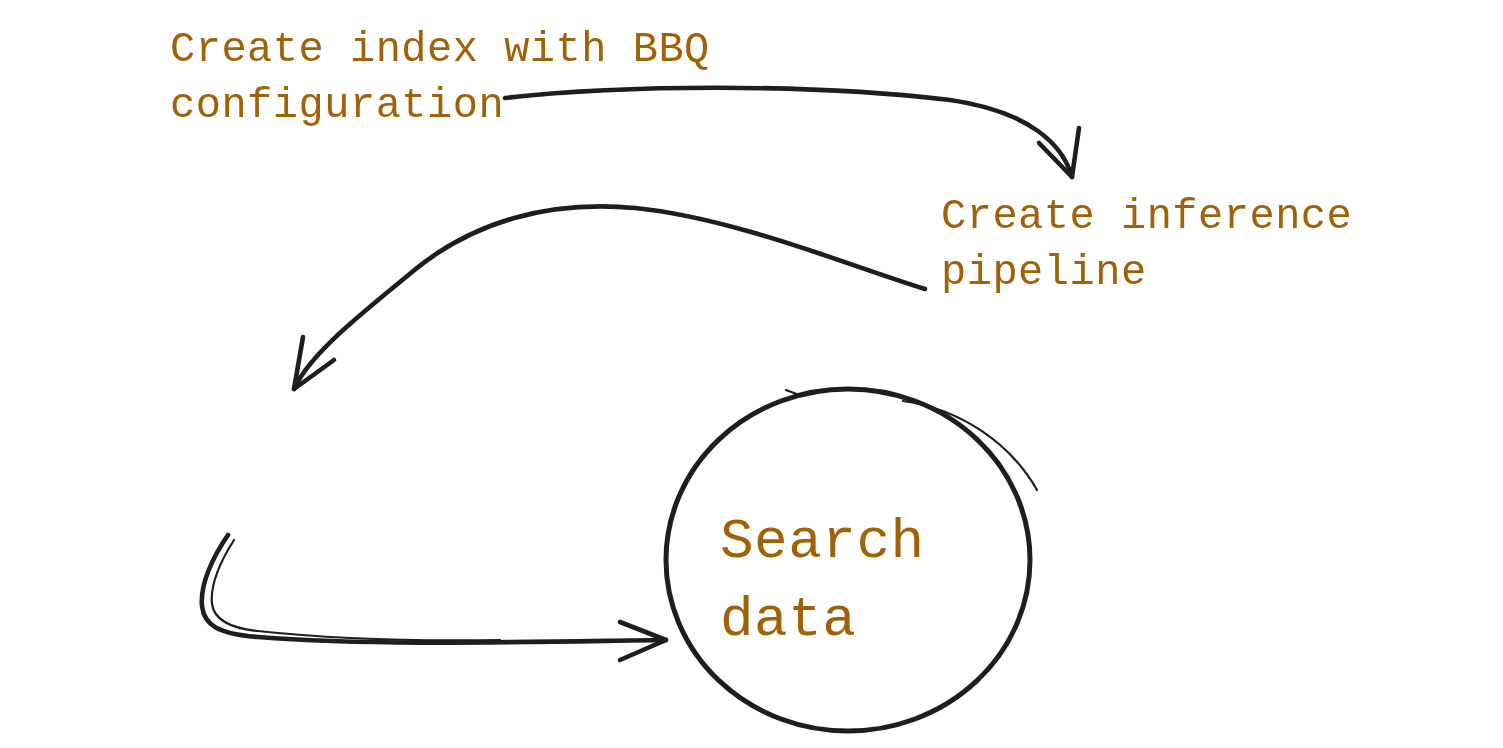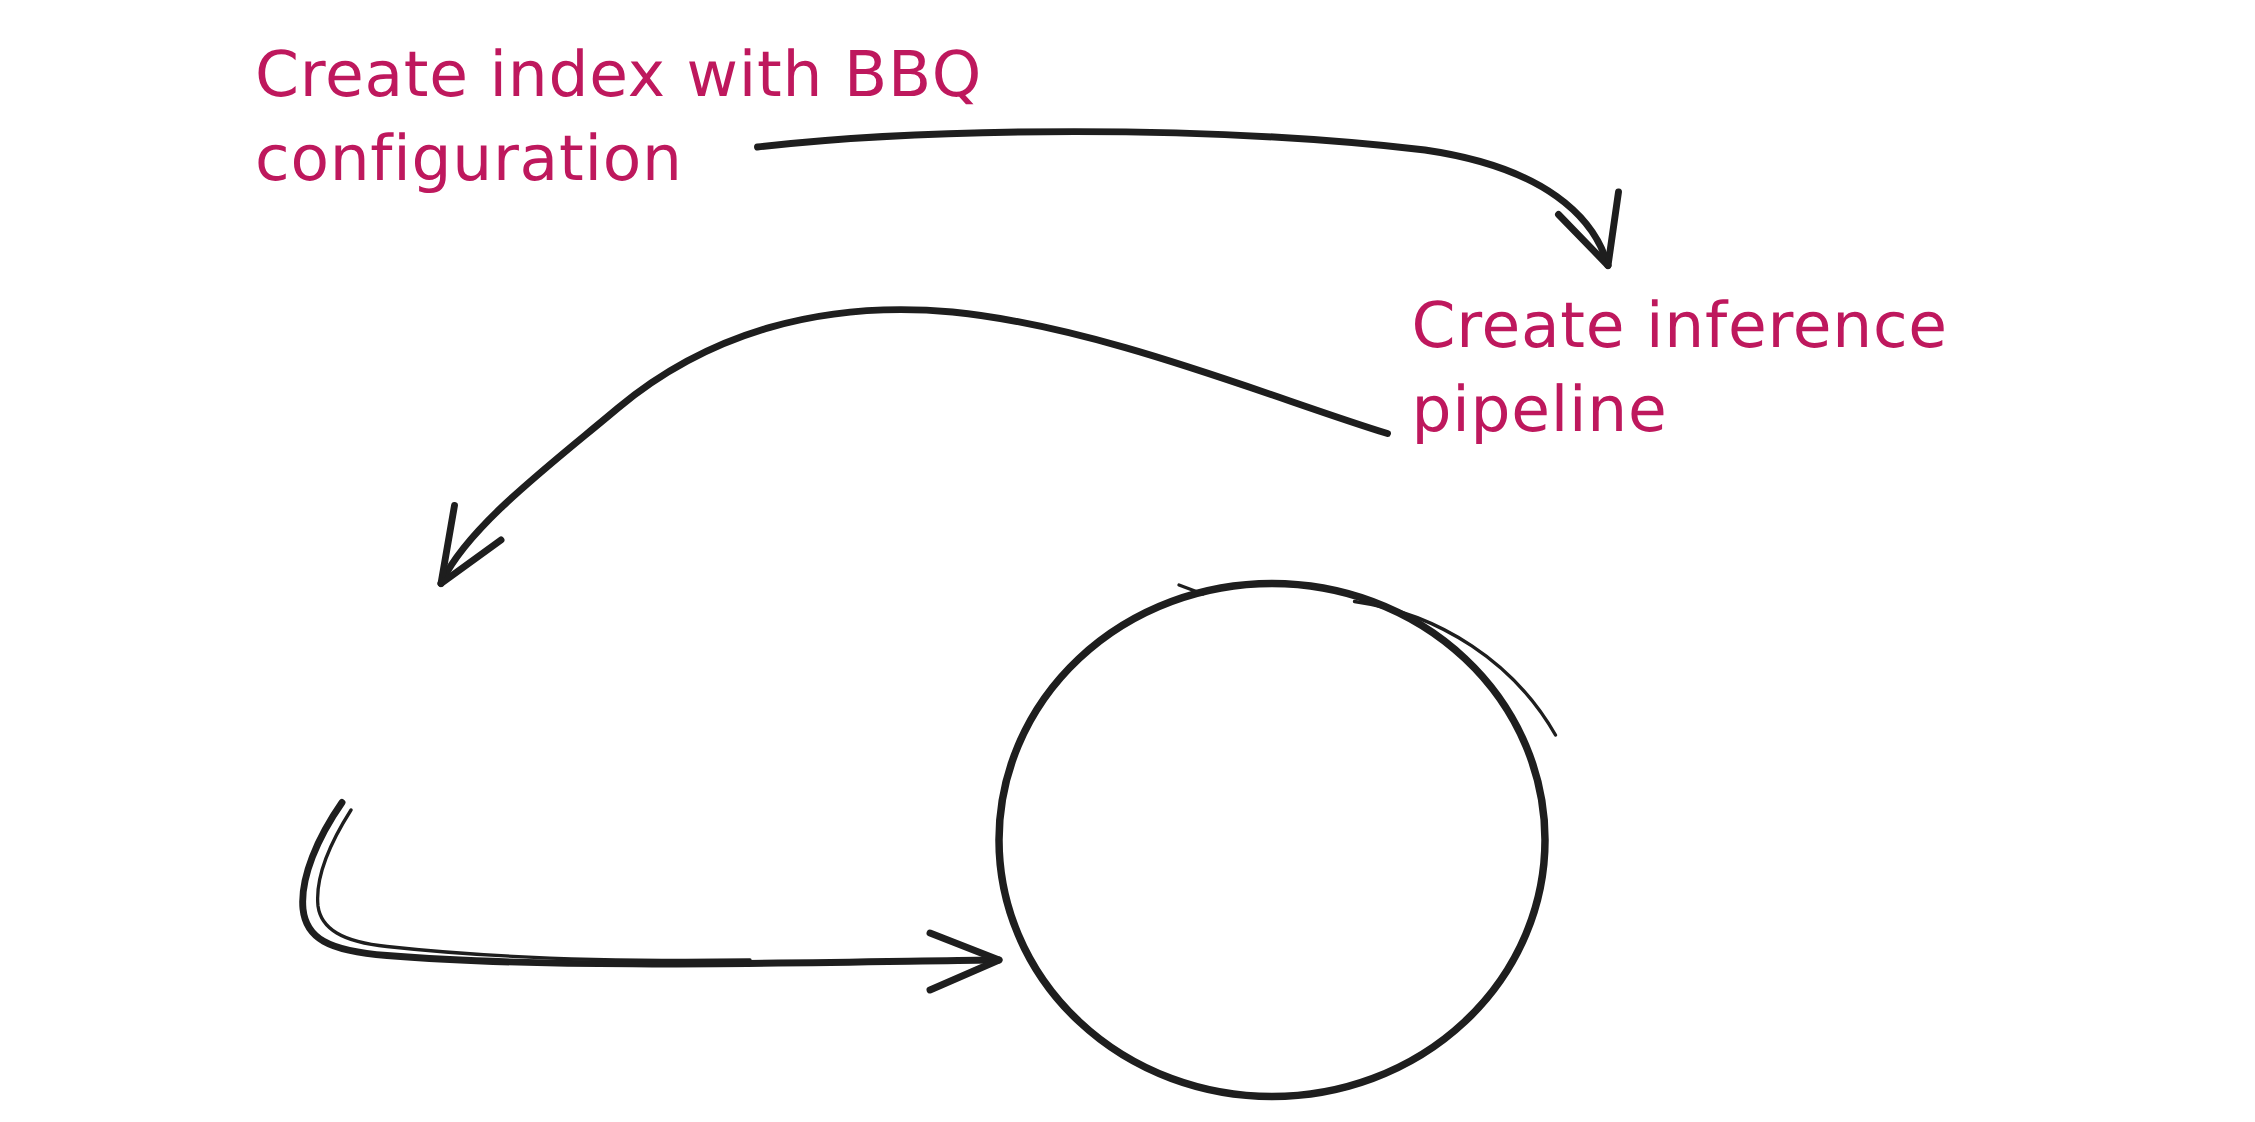--- a/index.html
+++ b/index.html
@@ -14,25 +14,26 @@
     height: 748px;
     background: #ffffff;
   }
   .strokes {
     position: absolute;
     left: 0; top: 0;
     width: 1503px; height: 748px;
   }
   .label {
     position: absolute;
-    color: #be185d;
+    color: #a16207;
     font-size: 42px;
     line-height: 56px;
     white-space: pre-line;
     letter-spacing: 0.5px;
+    font-family: Liberation Mono, monospace;
   }
   .label-create-index   { left: 170px; top: 22px;  }
   .label-create-pipeline{ left: 941px; top: 189px; }
   .label-ingest-data    { left: 27px;  top: 413px; }
   .label-search-data {
     left: 720px; top: 503px;
     font-size: 56px;
     line-height: 78px;
   }
   path, ellipse { fill: none; stroke: #1e1e1e; stroke-linecap: round; stroke-linejoin: round; }
@@ -74,14 +75,16 @@
     </g>
   </svg>
 
   <div class="label label-create-index">Create index with BBQ
 configuration</div>
 
   <div class="label label-create-pipeline">Create inference
 pipeline</div>
 
 
+  <div class="label label-search-data">Search
+data</div>
 
 </div>
 
 </body></html>

